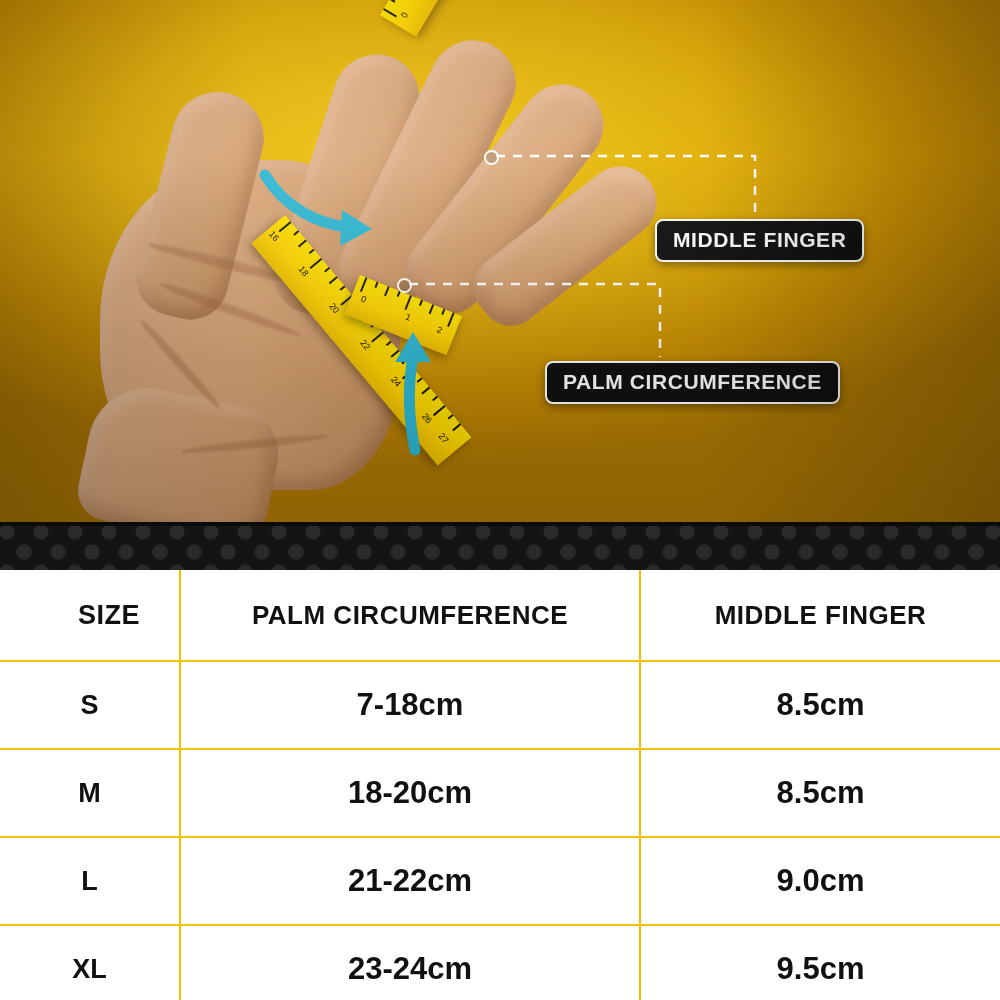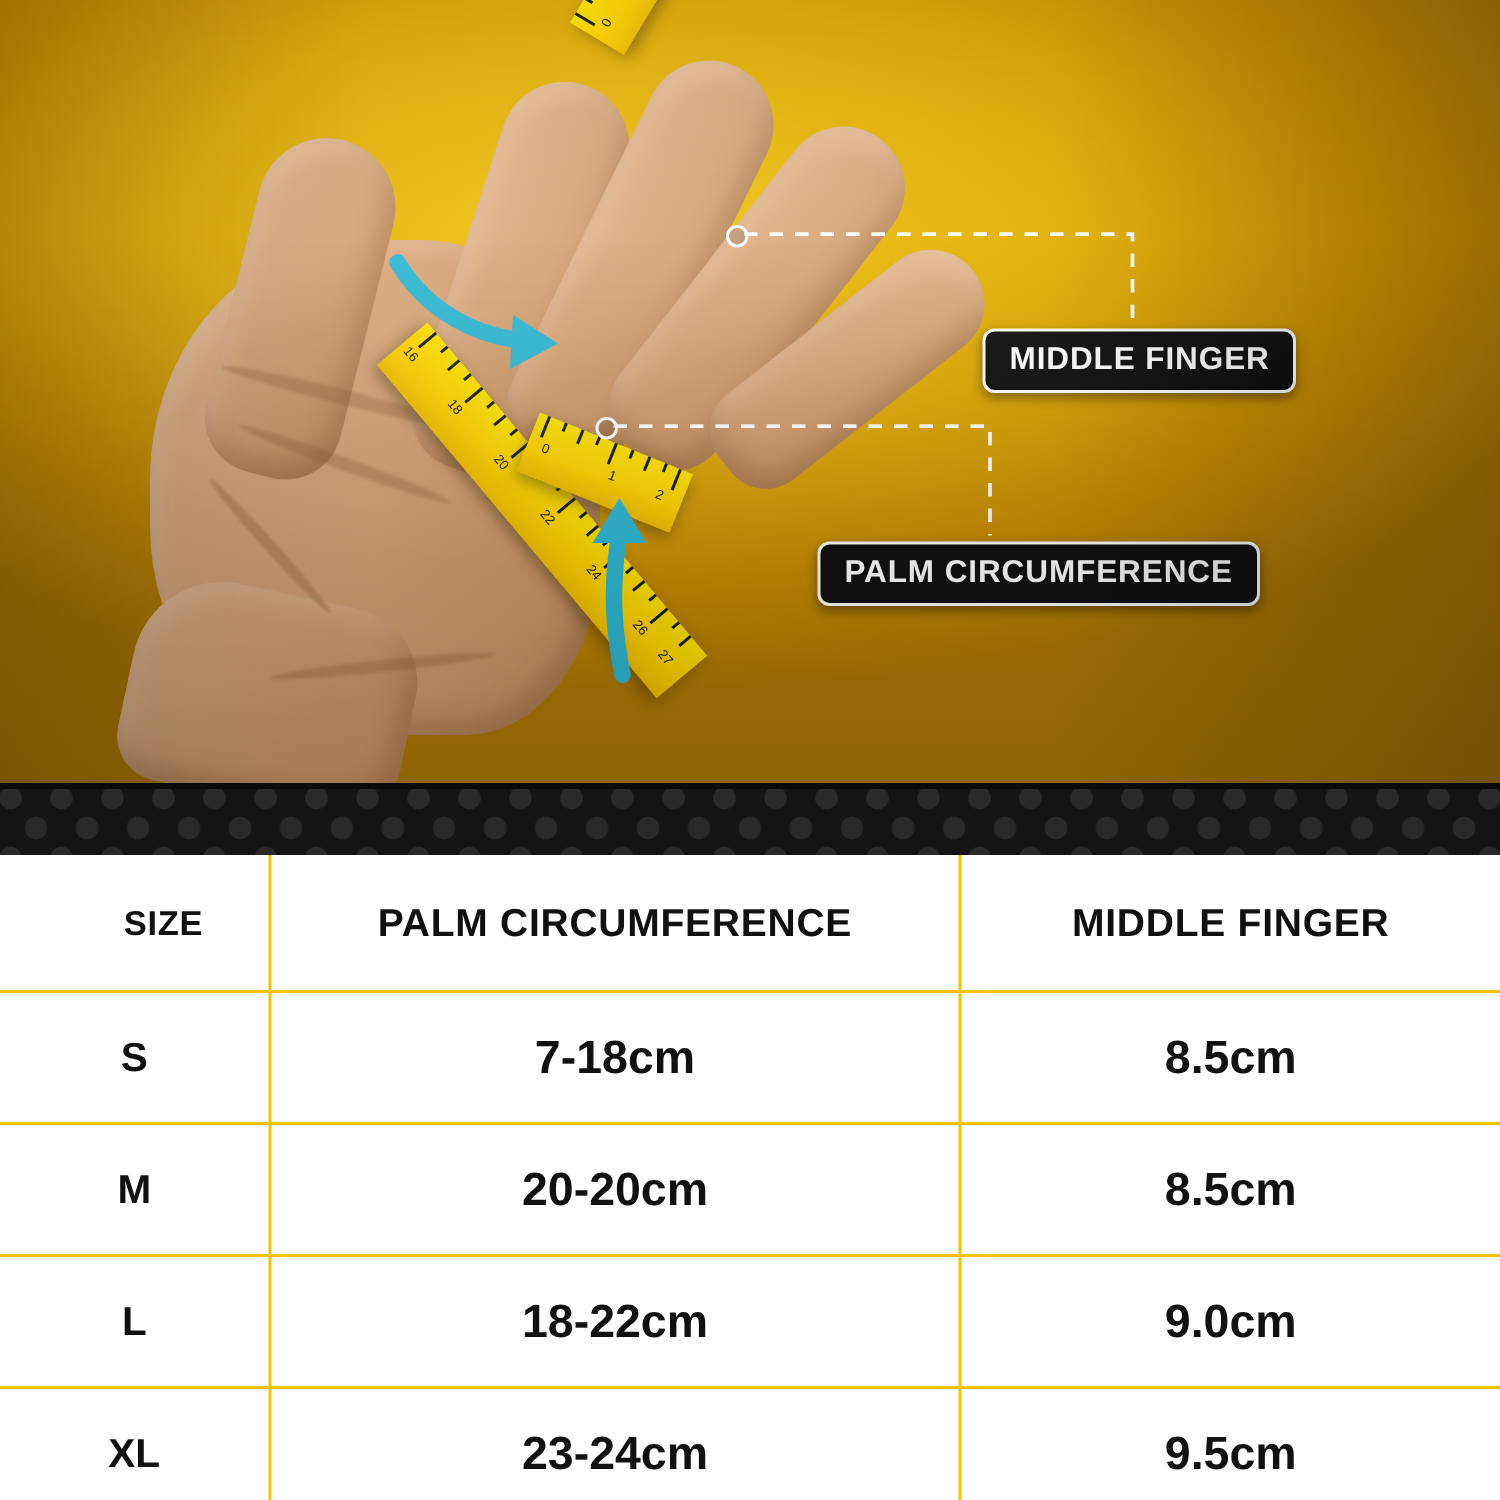--- a/index.html
+++ b/index.html
@@ -224,21 +224,21 @@
     text-align: center;
     color: #111111;
     font-family: "Liberation Sans", sans-serif;
   }
   table.size-table thead th {
     height: 88px;
     font-size: 26px;
     font-weight: bold;
     letter-spacing: 0.5px;
   }
-  table.size-table thead th.size-head { font-size: 23px; padding-left: 40px; }
+  table.size-table thead th.size-head { font-size: 27px; padding-left: 40px; }
   table.size-table tbody td {
     height: 84px;
   }
   td.cell-size {
     font-size: 27px;
     font-weight: bold;
   }
   td.cell-val {
     font-size: 31px;
     font-weight: bold;
@@ -376,26 +376,26 @@
       </tr>
     </thead>
     <tbody>
       <tr>
         <td class="cell-size">S</td>
         <td class="cell-val">7-18cm</td>
         <td class="cell-val">8.5cm</td>
       </tr>
       <tr>
         <td class="cell-size">M</td>
-        <td class="cell-val">20-20cm</td>
+        <td class="cell-val">18-20cm</td>
         <td class="cell-val">8.5cm</td>
       </tr>
       <tr>
         <td class="cell-size">L</td>
-        <td class="cell-val">18-22cm</td>
+        <td class="cell-val">21-22cm</td>
         <td class="cell-val">9.0cm</td>
       </tr>
       <tr>
         <td class="cell-size">XL</td>
         <td class="cell-val">23-24cm</td>
         <td class="cell-val">9.5cm</td>
       </tr>
     </tbody>
   </table>
 </div>

